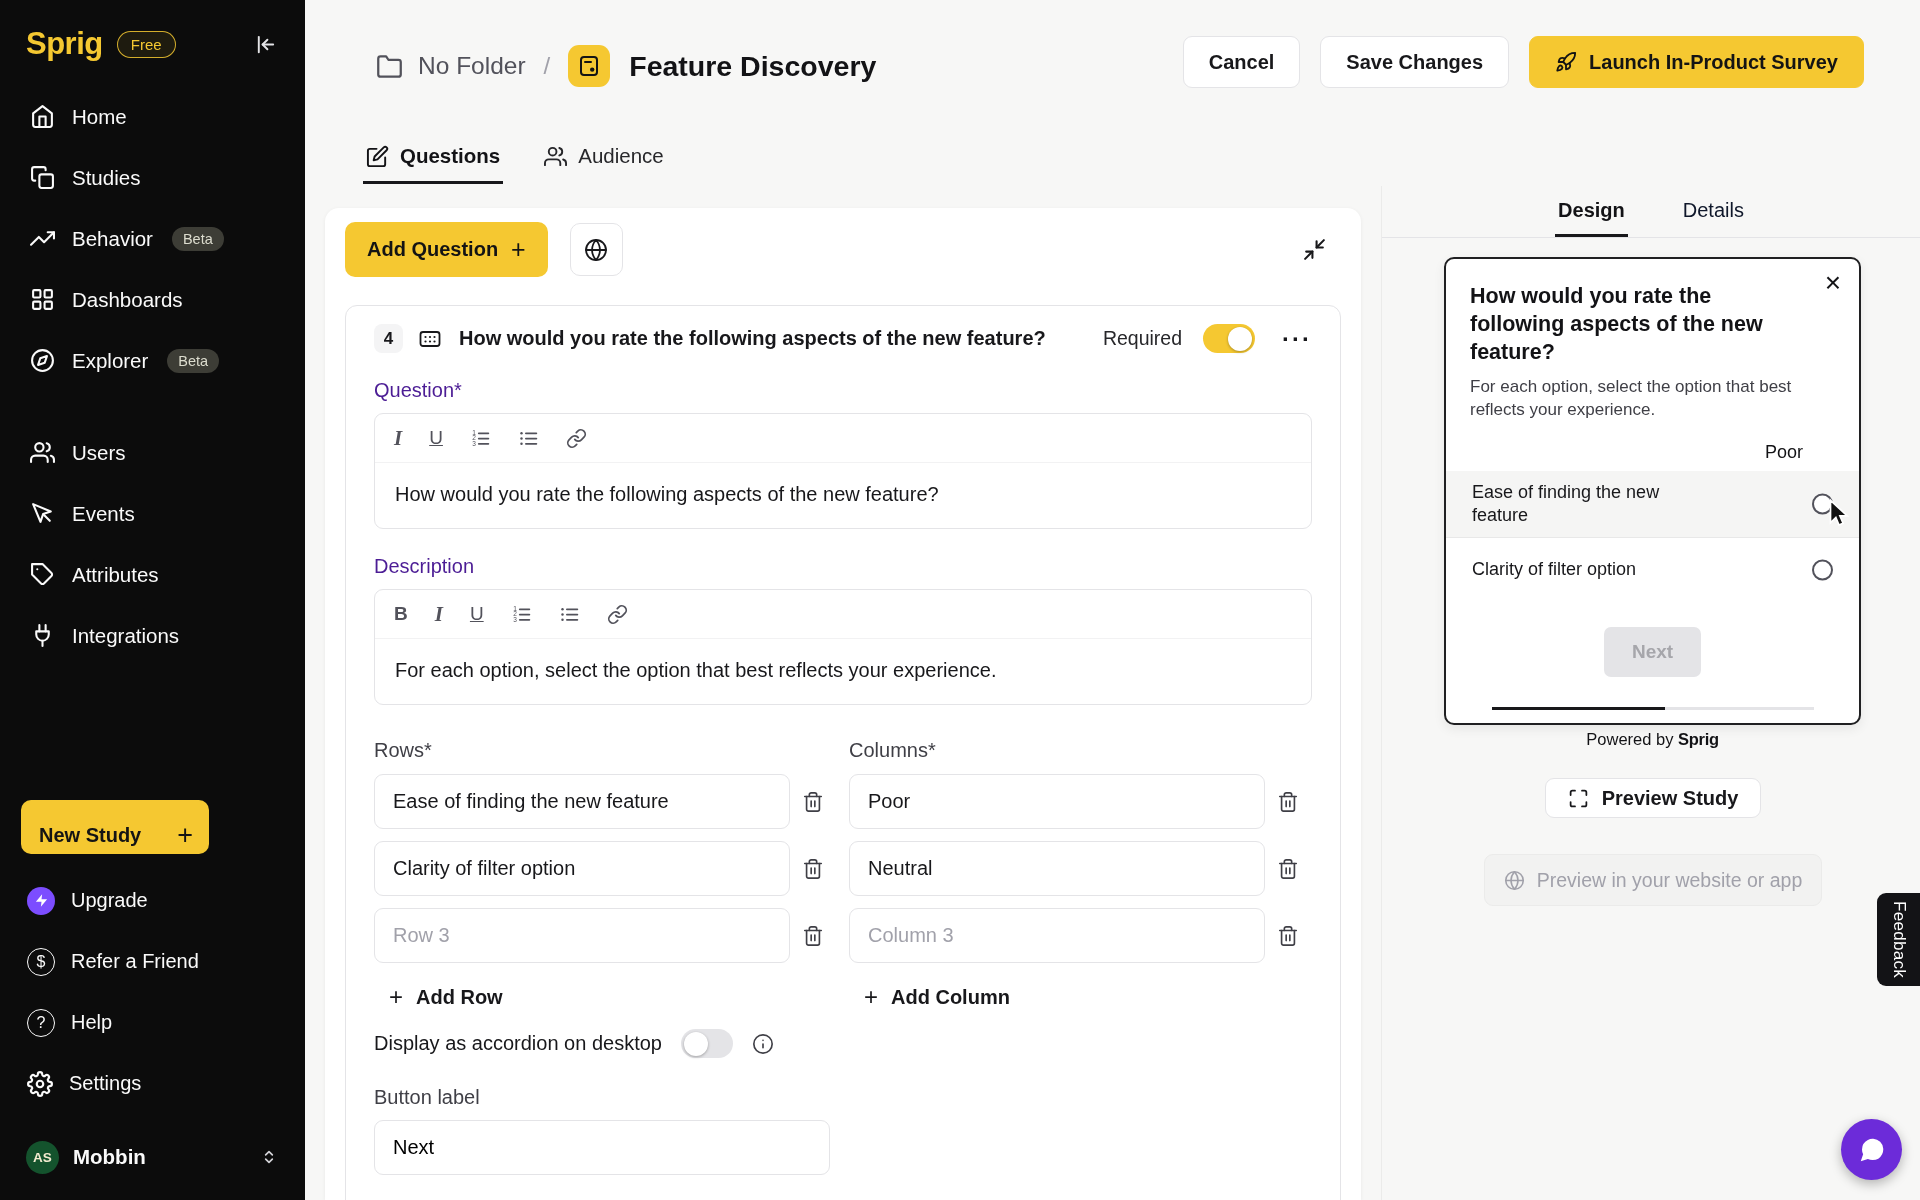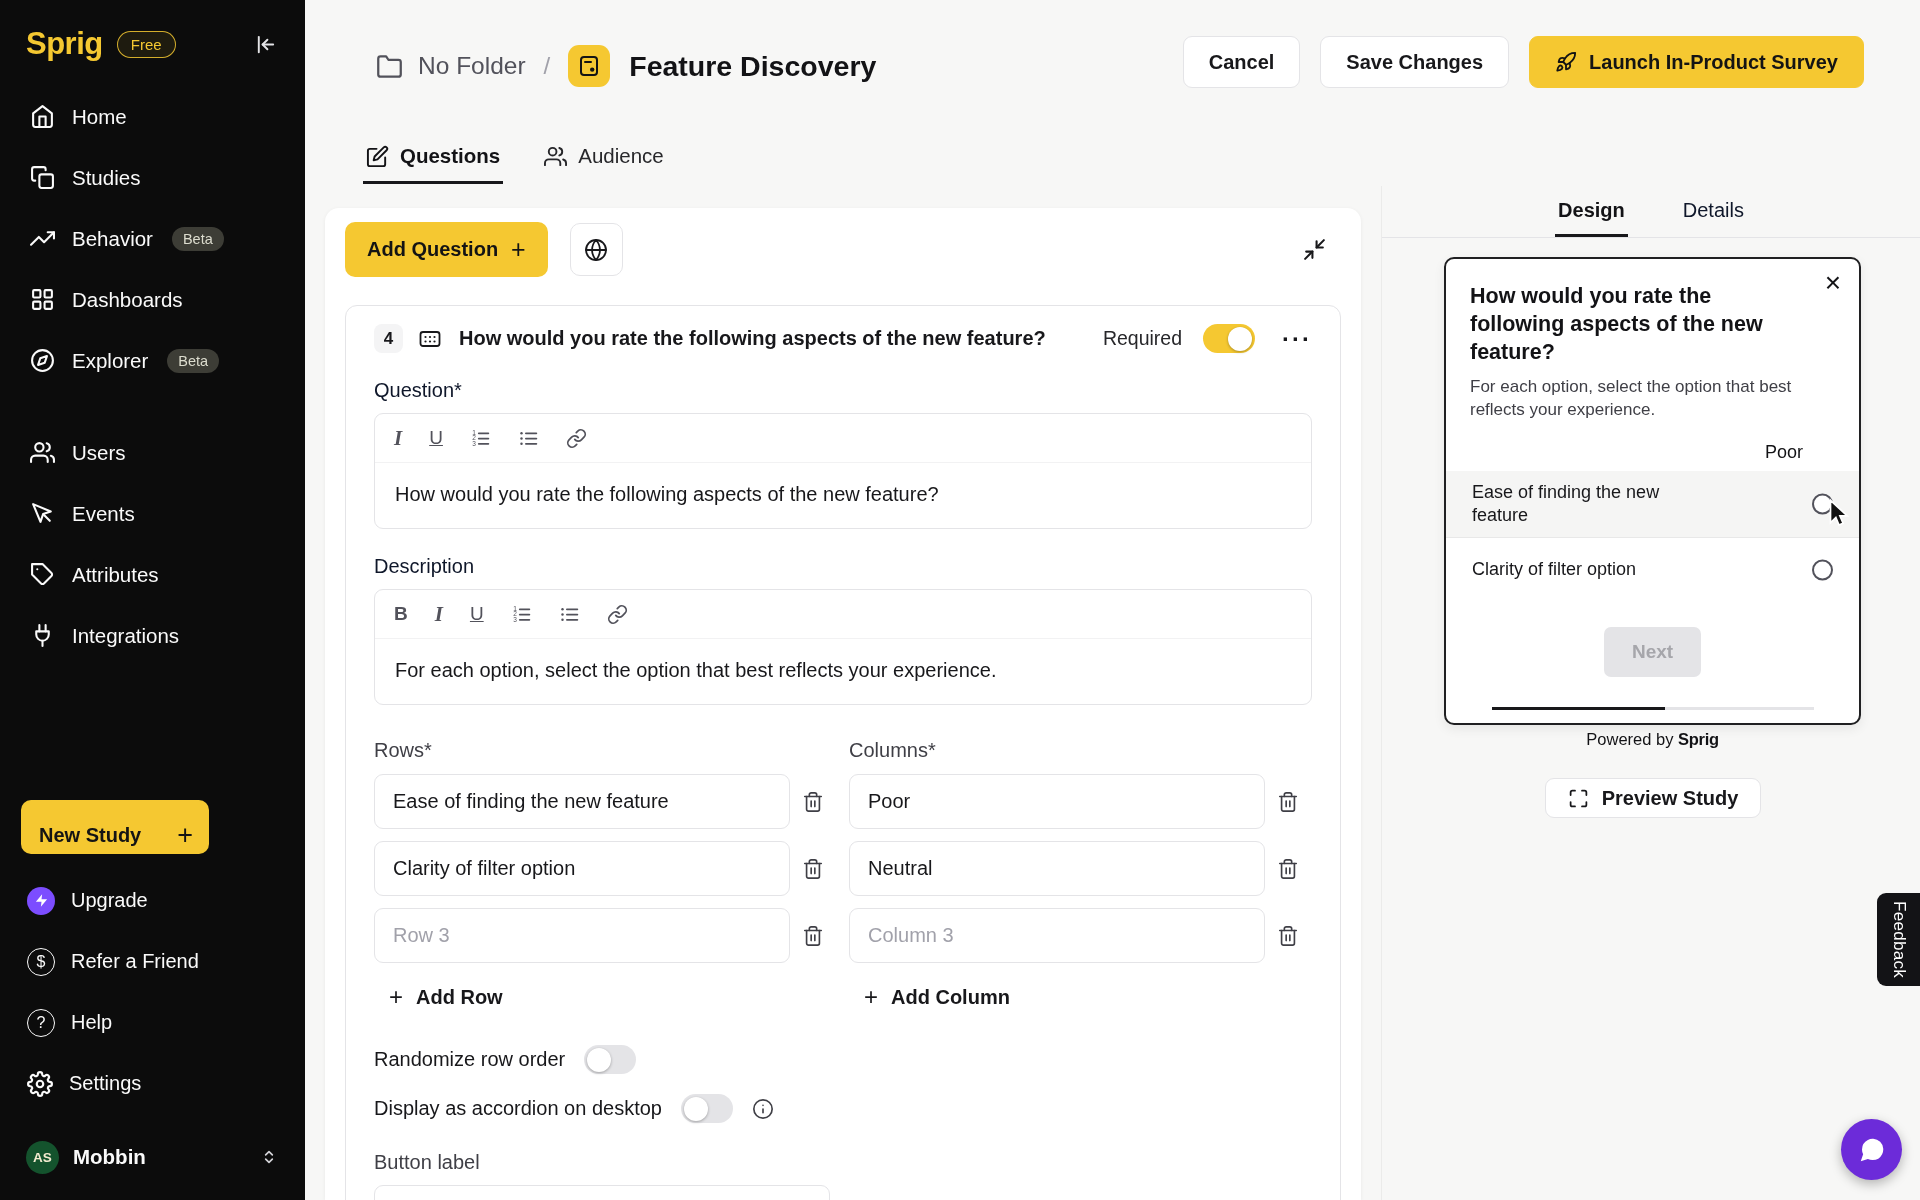--- a/index.html
+++ b/index.html
@@ -66,21 +66,21 @@
   .q-num { width:29px; height:29px; background:#F4F4F5; border-radius:8px; font-size:17px; font-weight:600; display:flex; align-items:center; justify-content:center; color:#18181B; flex:none; }
   .q-type-ic { color:#18181B; flex:none; }
   .q-title { font-size:20px; font-weight:bold; flex:1; padding-left:2px; }
   .required-lbl { font-size:19.5px; color:#27272A; margin-right:6px; }
   .toggle { width:52px; height:29px; border-radius:15px; position:relative; flex:none; cursor:pointer; }
   .toggle .knob { position:absolute; top:2.5px; width:24px; height:24px; background:#fff; border-radius:50%; box-shadow:0 1px 3px rgba(0,0,0,.3); }
   .toggle.on { background:#F5C831; } .toggle.on .knob { right:3px; }
   .toggle.off { background:#E4E4E7; } .toggle.off .knob { left:3px; }
   .dots-btn { font-size:24px; letter-spacing:2px; color:#18181B; margin-left:12px; font-weight:bold; cursor:pointer; line-height:1; }
 
-  .field-label { font-size:20px; color:#0f172a; margin-top:26px; }
+  .field-label { font-size:20px; color:#4c1d95; margin-top:26px; }
   .editor { border:1px solid #E4E4E7; border-radius:9px; margin-top:11px; }
   .editor-toolbar { height:49px; display:flex; align-items:center; gap:27px; padding:0 19px; color:#52525B; border-bottom:1px solid #F2F2F3; }
   .editor-toolbar svg { width:21px; height:21px; cursor:pointer; }
   .tb-b { font-size:19px; font-weight:bold; cursor:pointer; }
   .tb-i { font-family:"Liberation Serif", serif; font-style:italic; font-size:21px; font-weight:600; cursor:pointer; }
   .tb-u { font-size:19px; text-decoration:underline; font-weight:500; cursor:pointer; }
   .editor-content { padding:20px 20px 22px; font-size:20px; color:#18181B; }
 
   .rc-grid { display:flex; gap:21px; margin-top:34px; }
   .rc-col { width:454px; }
@@ -527,26 +527,20 @@
               </svg>
             </span>
         </div>
         <div class="add-link">
           <span class="plus">+</span>
           <span>Add Column</span>
         </div>
       </div>
     </div>
 
-    <div class="toggle-row tr-1">
-      <span>Randomize row order</span>
-      <span class="toggle off">
-          <span class="knob"></span>
-        </span>
-    </div>
     <div class="toggle-row tr-2">
       <span>Display as accordion on desktop</span>
       <span class="toggle off">
           <span class="knob"></span>
         </span>
       <span class="info-ic">
           <svg width="22" height="22" viewBox="0 0 24 24" fill="none" stroke="currentColor" stroke-width="1.8" stroke-linecap="round" stroke-linejoin="round">
             <circle cx="12" cy="12" r="10"></circle>
             <line x1="12" y1="16" x2="12" y2="12"></line>
             <line x1="12" y1="8" x2="12.01" y2="8"></line>
@@ -598,20 +592,30 @@
   </div>
 
   <div class="preview-study">
     <span>
         <svg width="21" height="21" viewBox="0 0 24 24" fill="none" stroke="currentColor" stroke-width="2" stroke-linecap="round" stroke-linejoin="round">
           <path d="M8 3H5a2 2 0 0 0-2 2v3m18 0V5a2 2 0 0 0-2-2h-3m0 18h3a2 2 0 0 0 2-2v-3M3 16v3a2 2 0 0 0 2 2h3"></path>
         </svg>
       </span>
     <span>Preview Study</span>
   </div>
+  <div class="preview-web">
+    <span>
+        <svg width="21" height="21" viewBox="0 0 24 24" fill="none" stroke="currentColor" stroke-width="1.8" stroke-linecap="round" stroke-linejoin="round">
+          <circle cx="12" cy="12" r="10"></circle>
+          <line x1="2" y1="12" x2="22" y2="12"></line>
+          <path d="M12 2a15.3 15.3 0 0 1 4 10 15.3 15.3 0 0 1-4 10 15.3 15.3 0 0 1-4-10 15.3 15.3 0 0 1 4-10z"></path>
+        </svg>
+      </span>
+    <span>Preview in your website or app</span>
+  </div>
 </div>
 
 <div class="feedback-tab">Feedback</div>
 
 <div class="chat-btn">
   <span>
       <svg width="30" height="30" viewBox="0 0 24 24">
         <path d="M21 11.5a8.38 8.38 0 0 1-.9 3.8 8.5 8.5 0 0 1-7.6 4.7 8.38 8.38 0 0 1-3.8-.9L3 21l1.9-5.7a8.38 8.38 0 0 1-.9-3.8 8.5 8.5 0 0 1 4.7-7.6 8.38 8.38 0 0 1 3.8-.9h.5a8.48 8.48 0 0 1 8 8v.5z" fill="#fff"></path>
       </svg>
     </span>

